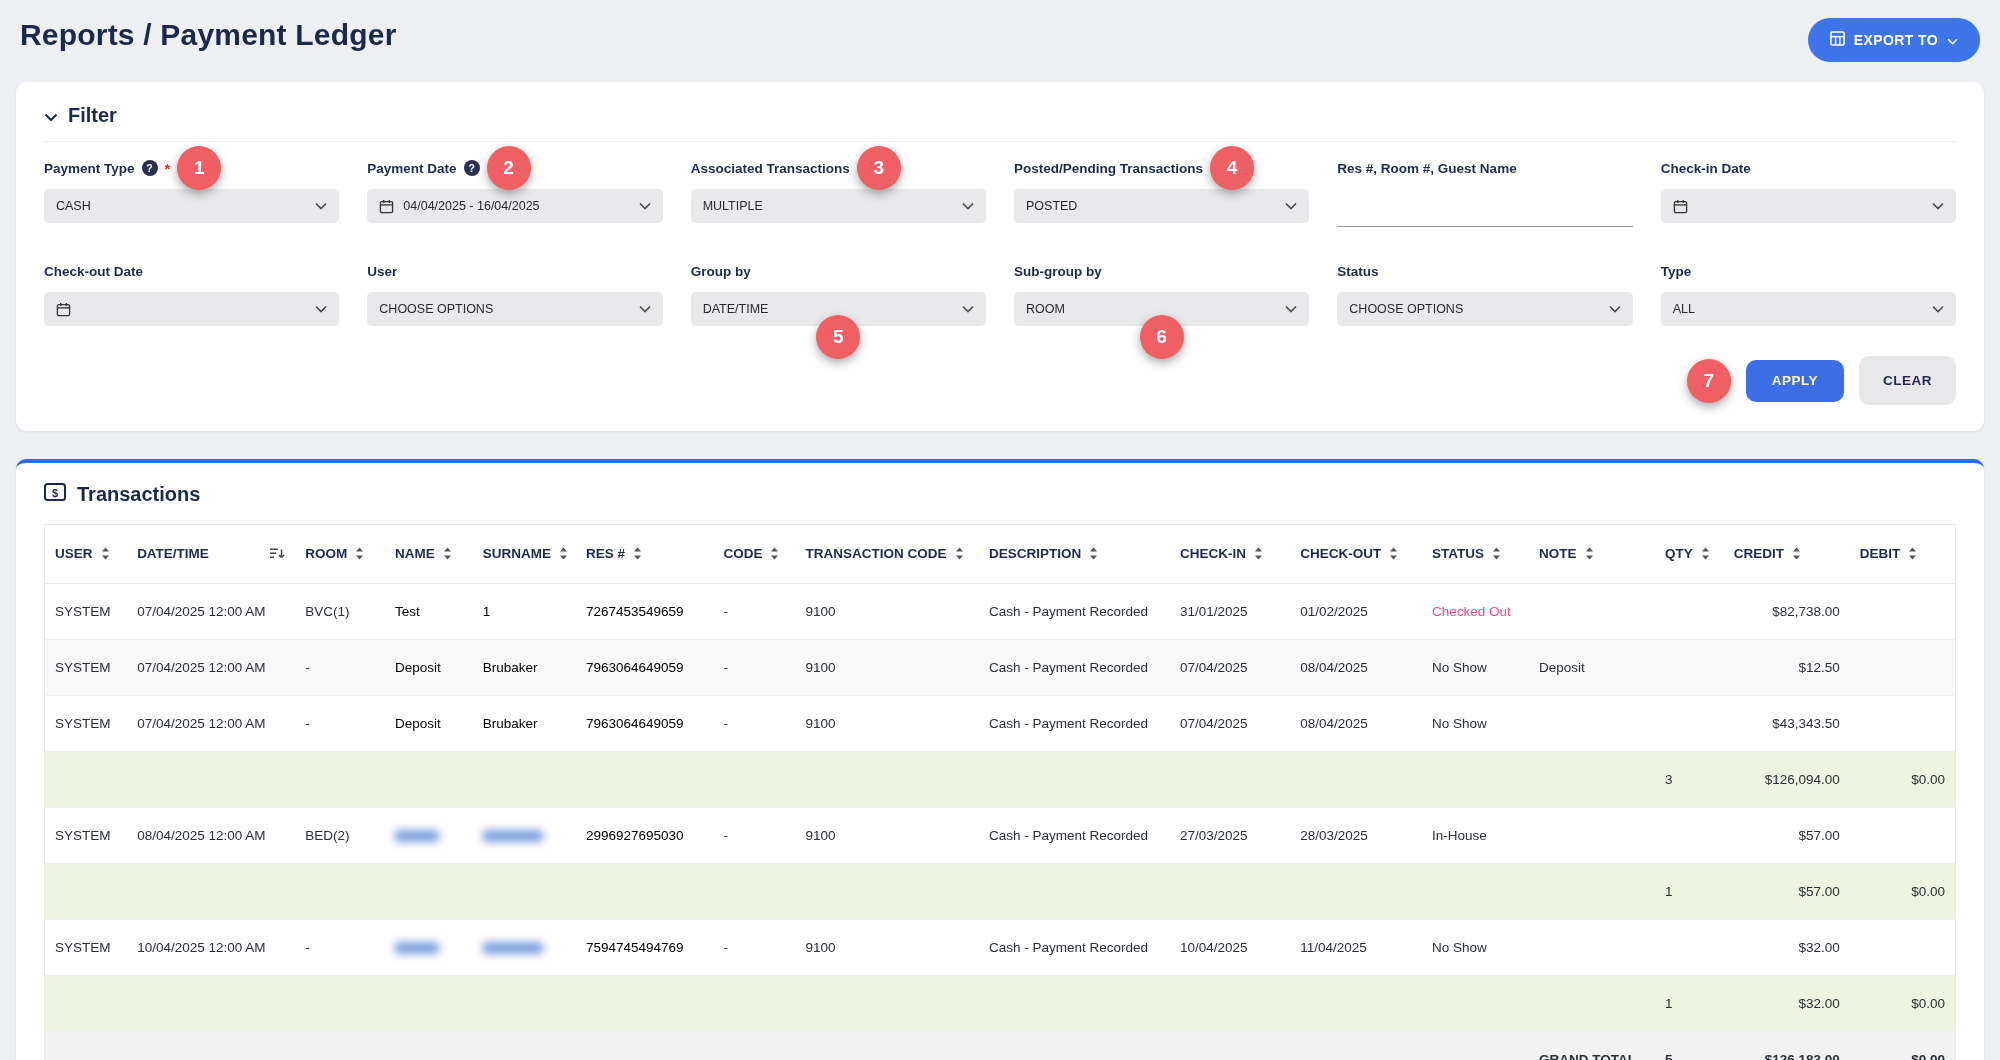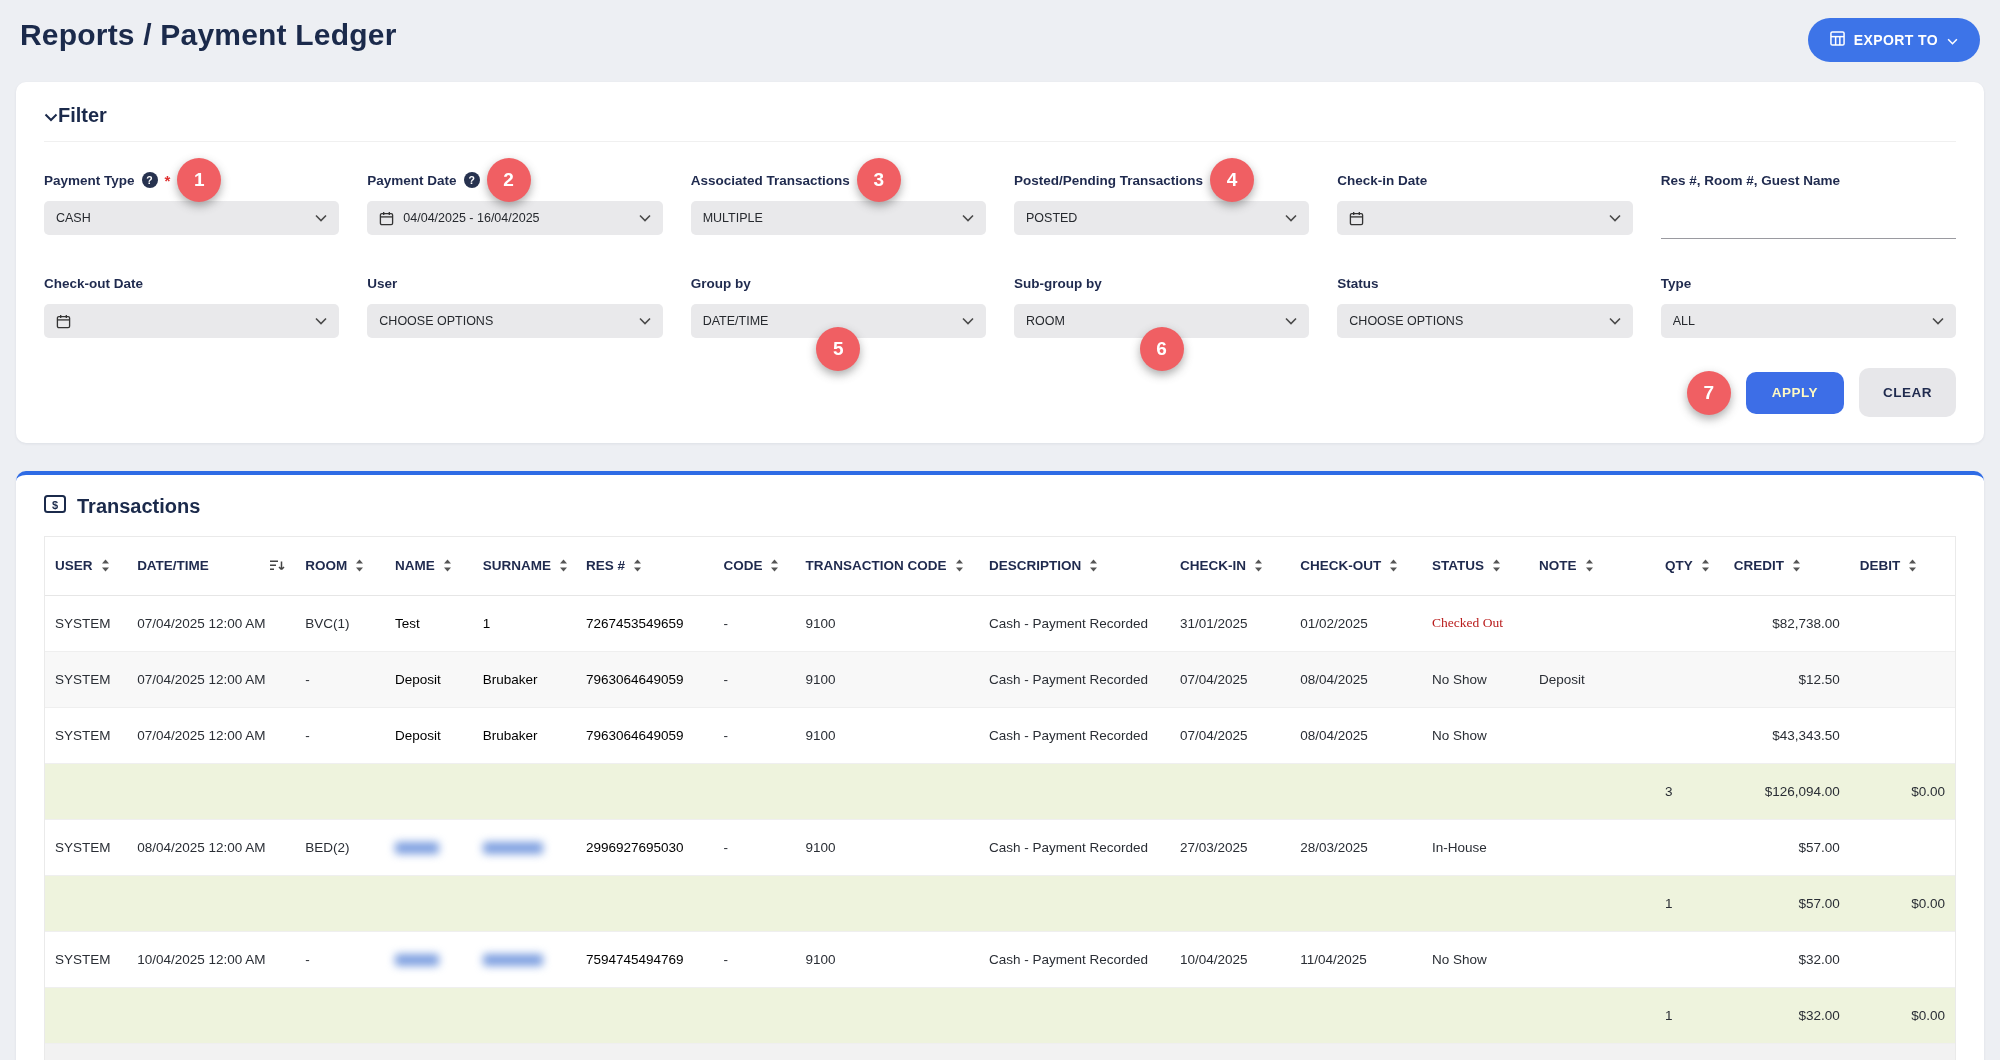--- a/index.html
+++ b/index.html
@@ -7,21 +7,21 @@
   .page{width:2000px;min-height:1060px;padding:12px 16px 20px;}
 
   
   .topbar{display:flex;align-items:flex-start;justify-content:space-between;padding:6px 4px 12px;}
   .page-title{font-size:30px;font-weight:700;color:#1b2a4b;margin:0;letter-spacing:.2px;}
   .export-btn{display:inline-flex;align-items:center;gap:9px;background:#3d74e8;color:#fff;border:none;border-radius:22px;height:44px;padding:0 22px;font-weight:700;font-size:14px;letter-spacing:.4px;cursor:pointer;font-family:inherit;}
 
   
   .card{background:#fff;border-radius:10px;box-shadow:0 1px 3px rgba(20,30,60,.07);}
   .filter-card{margin-top:8px;padding:18px 28px 26px;}
-  .filter-head{display:flex;align-items:center;gap:0;font-size:20px;font-weight:700;color:#1b2a4b;padding:4px 0 14px;border-bottom:1px solid #f0f0f0;margin-bottom:26px;cursor:pointer;}
+  .filter-head{display:flex;align-items:center;gap:10px;font-size:20px;font-weight:700;color:#1b2a4b;padding:4px 0 14px;border-bottom:1px solid #f0f0f0;margin-bottom:14px;cursor:pointer;}
 
   .filter-grid{display:grid;grid-template-columns:repeat(6,1fr);column-gap:28px;row-gap:32px;}
   .f-field{position:relative;}
   .f-label{display:flex;align-items:center;gap:7px;height:24px;font-size:13.5px;font-weight:700;color:#1f2a4e;white-space:nowrap;margin-bottom:9px;}
   .f-label > *{flex:none;}
   .req{color:#e03131;font-size:15px;font-weight:700;}
   .help-icon{width:16px;height:16px;border-radius:50%;background:#27324f;color:#fff;font-size:10.5px;font-weight:700;display:inline-flex;align-items:center;justify-content:center;cursor:pointer;}
   .ctrl{background:#e9e9eb;border-radius:5px;height:34px;display:flex;align-items:center;gap:9px;padding:0 12px;font-size:12.5px;color:#26292e;cursor:pointer;}
   .ctrl-val{white-space:nowrap;overflow:hidden;text-overflow:ellipsis;}
   .chev{margin-left:auto;display:flex;align-items:center;}
@@ -42,21 +42,21 @@
   .tx-table th{height:58px;padding:0 10px;font-size:13.5px;font-weight:700;color:#1f2a4e;text-align:left;border-bottom:1px solid #e6e6e6;background:#fff;white-space:nowrap;cursor:pointer;}
   .th-inner{display:flex;align-items:center;gap:8px;}
   .th-inner.spread .sort{margin-left:auto;}
   .sort{display:inline-flex;align-items:center;cursor:pointer;}
   .tx-table td{height:56px;padding:0 10px;font-size:13.5px;color:#2a2e35;border-bottom:1px solid #efefef;vertical-align:middle;white-space:nowrap;overflow:hidden;}
   tr.row-alt td{background:#f8f8f8;}
   tr.row-subtotal td{background:#eef3dd;}
   tr.row-grand td{background:#f2f2f2;font-weight:700;}
   .ta-r{text-align:right;}
   .cell-link{color:#000000;text-decoration:none;cursor:pointer;}
-  .muted{color:#b91c1c;font-family:Liberation Serif, serif;}
+  .muted{color:#ec4899;}
   .redacted{display:inline-block;height:12px;border-radius:3px;background:#7d9fe0;filter:blur(4px);vertical-align:middle;}
   .redacted.w1{width:44px;}
   .redacted.w2{width:60px;}
 </style>
 </head>
 <body>
 
 <div class="page">
 
   <div class="topbar">
@@ -143,20 +143,23 @@
           </div>
           <div class="ctrl">
             <span class="ctrl-val">POSTED</span>
             <span class="chev">
               <svg width="12" height="8" viewBox="0 0 12 8">
                 <path d="M1 1.5l5 5 5-5" fill="none" stroke="#4a4a4a" stroke-width="1.6"></path>
               </svg>
             </span>
           </div>
         </div>
+        <div class="f-field"><div class="f-label">
+            <span>Res #, Room #, Guest Name</span>
+          </div><input class="line-input" value="" placeholder="" style=""></div>
         <div class="f-field">
           <div class="f-label">
             <span>Check-in Date</span>
           </div>
           <div class="ctrl">
             <span class="cal">
               <svg width="15" height="15" viewBox="0 0 16 16">
                 <rect x="1.5" y="2.8" width="13" height="11.7" rx="1.5" fill="none" stroke="#333" stroke-width="1.4"></rect>
                 <line x1="1.5" y1="6.3" x2="14.5" y2="6.3" stroke="#333" stroke-width="1.4"></line>
                 <line x1="5" y1="1" x2="5" y2="4.2" stroke="#333" stroke-width="1.4"></line>
@@ -164,23 +167,20 @@
               </svg>
             </span>
             <span class="ctrl-val"></span>
             <span class="chev">
               <svg width="12" height="8" viewBox="0 0 12 8">
                 <path d="M1 1.5l5 5 5-5" fill="none" stroke="#4a4a4a" stroke-width="1.6"></path>
               </svg>
             </span>
           </div>
         </div>
-        <div class="f-field"><div class="f-label">
-            <span>Res #, Room #, Guest Name</span>
-          </div><input class="line-input" value="" placeholder="" style=""></div>
         <div class="f-field">
           <div class="f-label">
             <span>Check-out Date</span>
           </div>
           <div class="ctrl">
             <span class="cal">
               <svg width="15" height="15" viewBox="0 0 16 16">
                 <rect x="1.5" y="2.8" width="13" height="11.7" rx="1.5" fill="none" stroke="#333" stroke-width="1.4"></rect>
                 <line x1="1.5" y1="6.3" x2="14.5" y2="6.3" stroke="#333" stroke-width="1.4"></line>
                 <line x1="5" y1="1" x2="5" y2="4.2" stroke="#333" stroke-width="1.4"></line>

